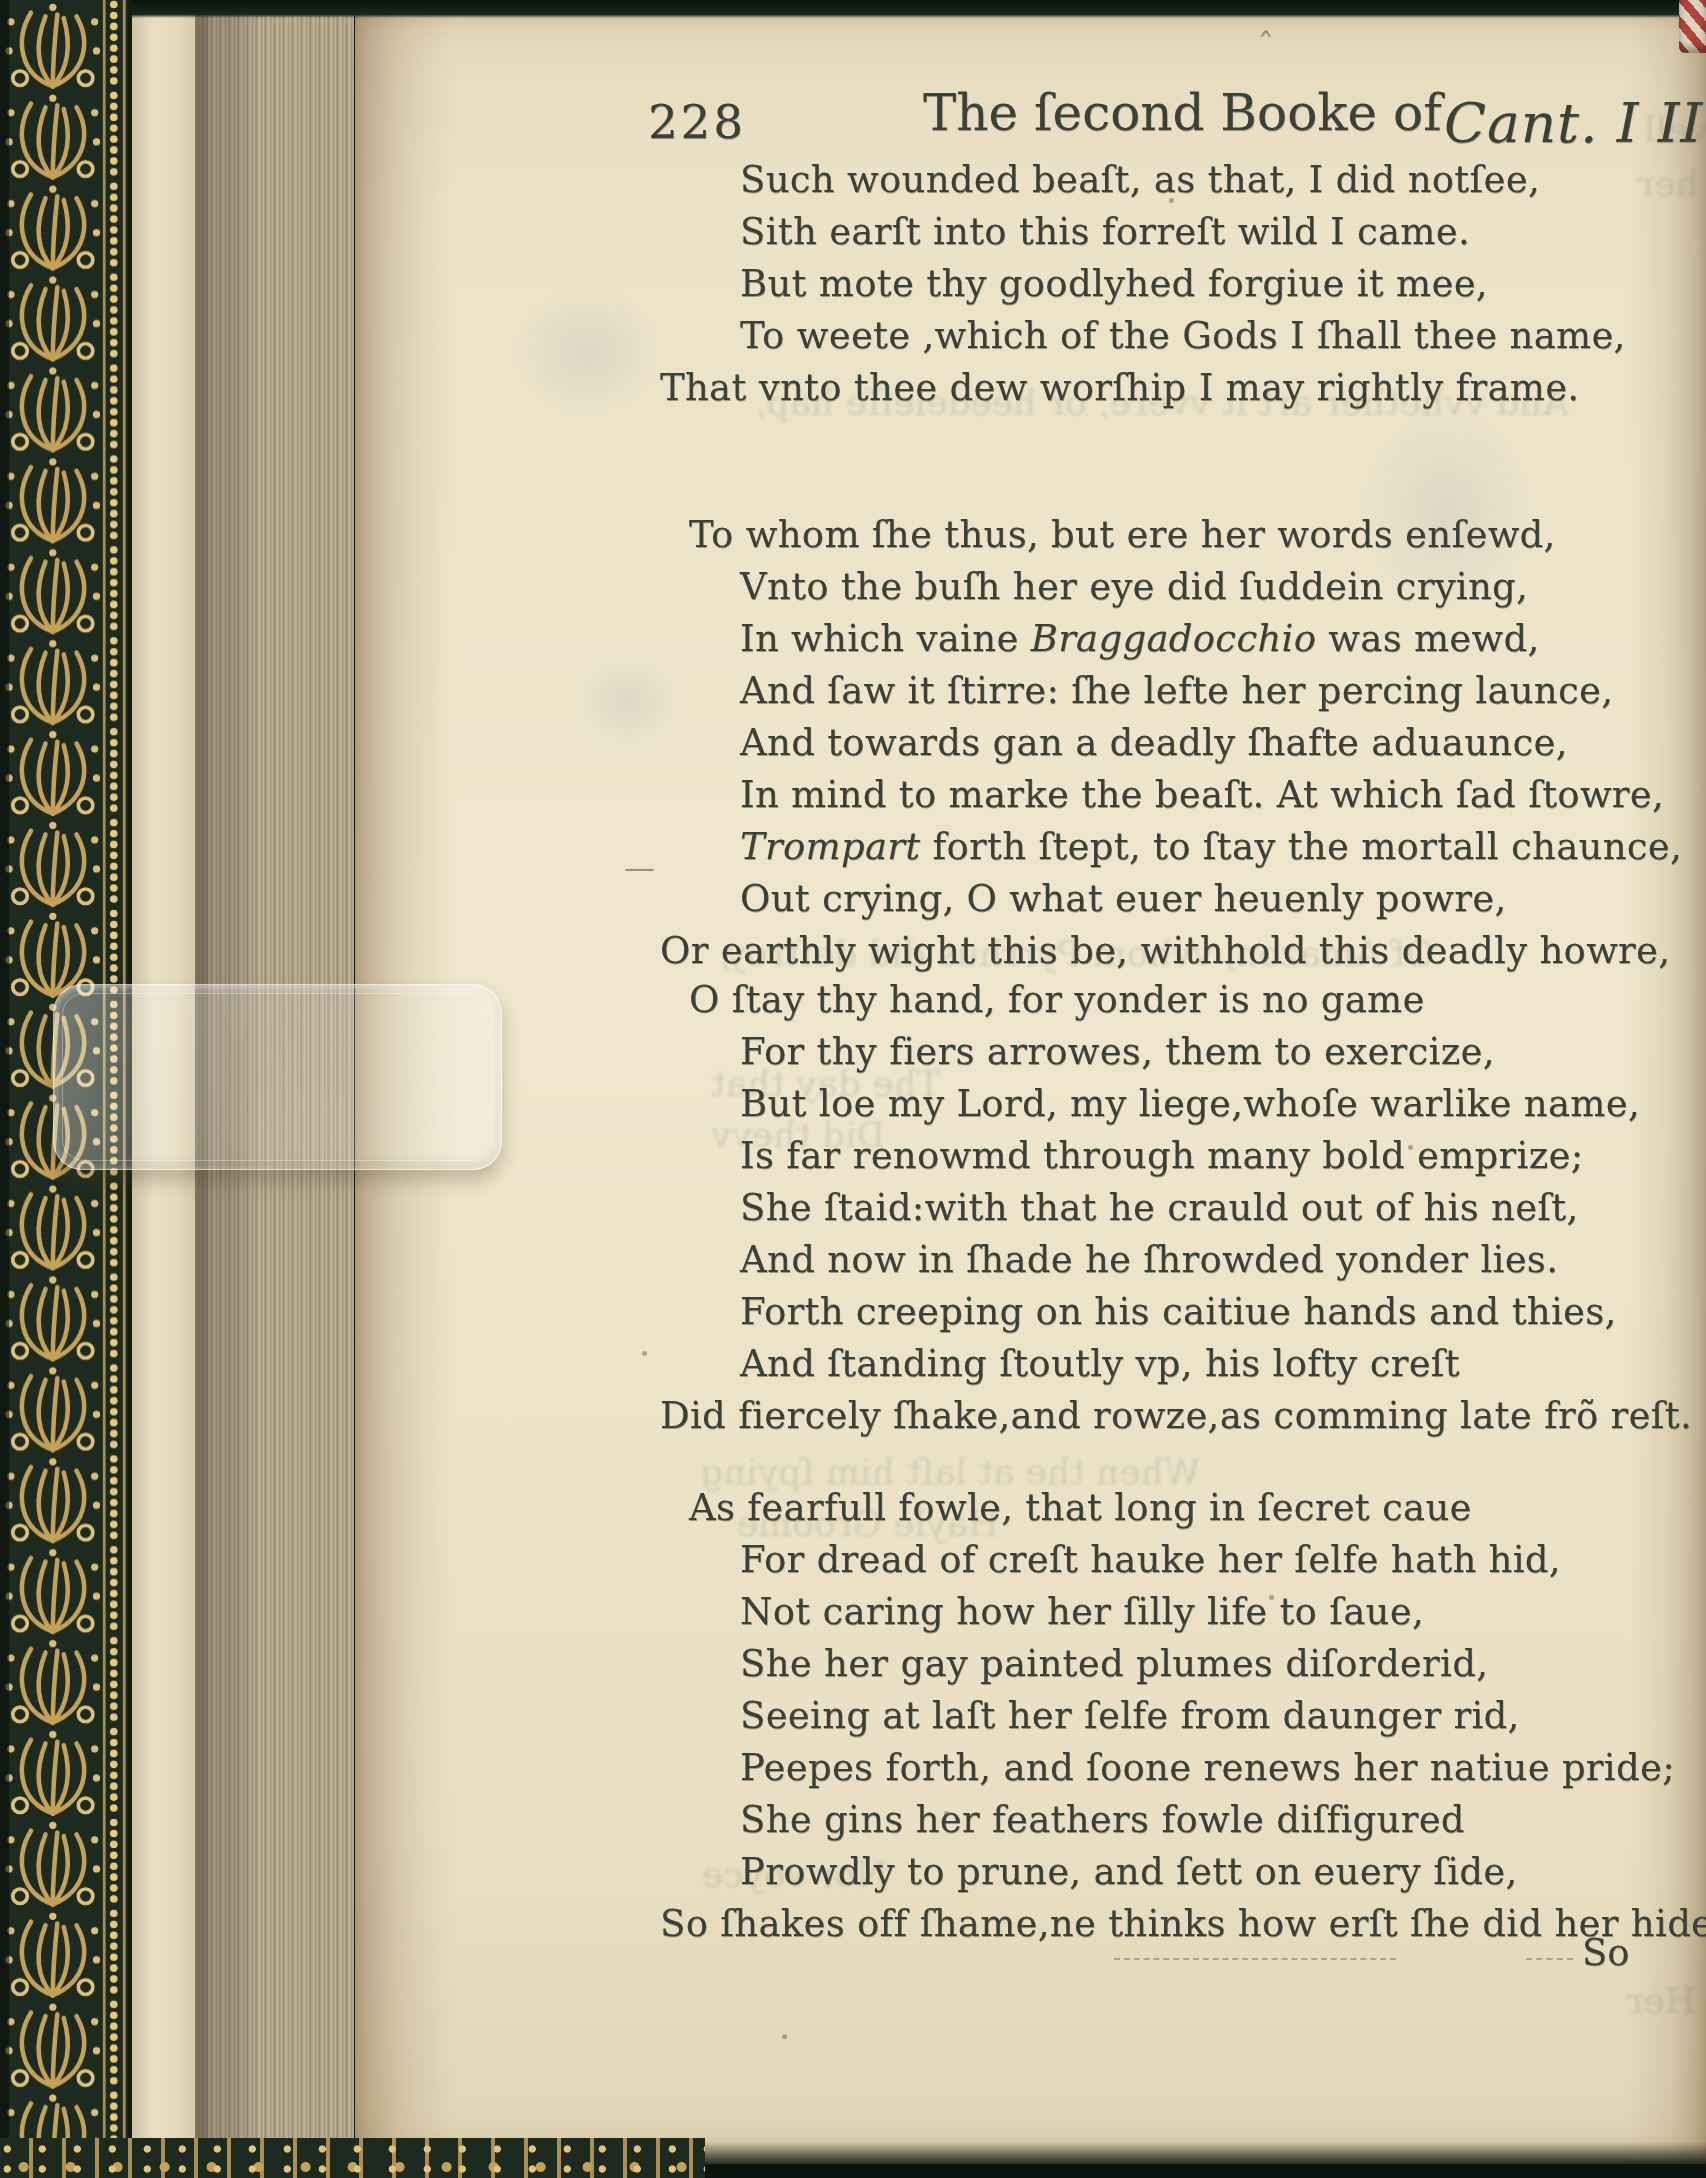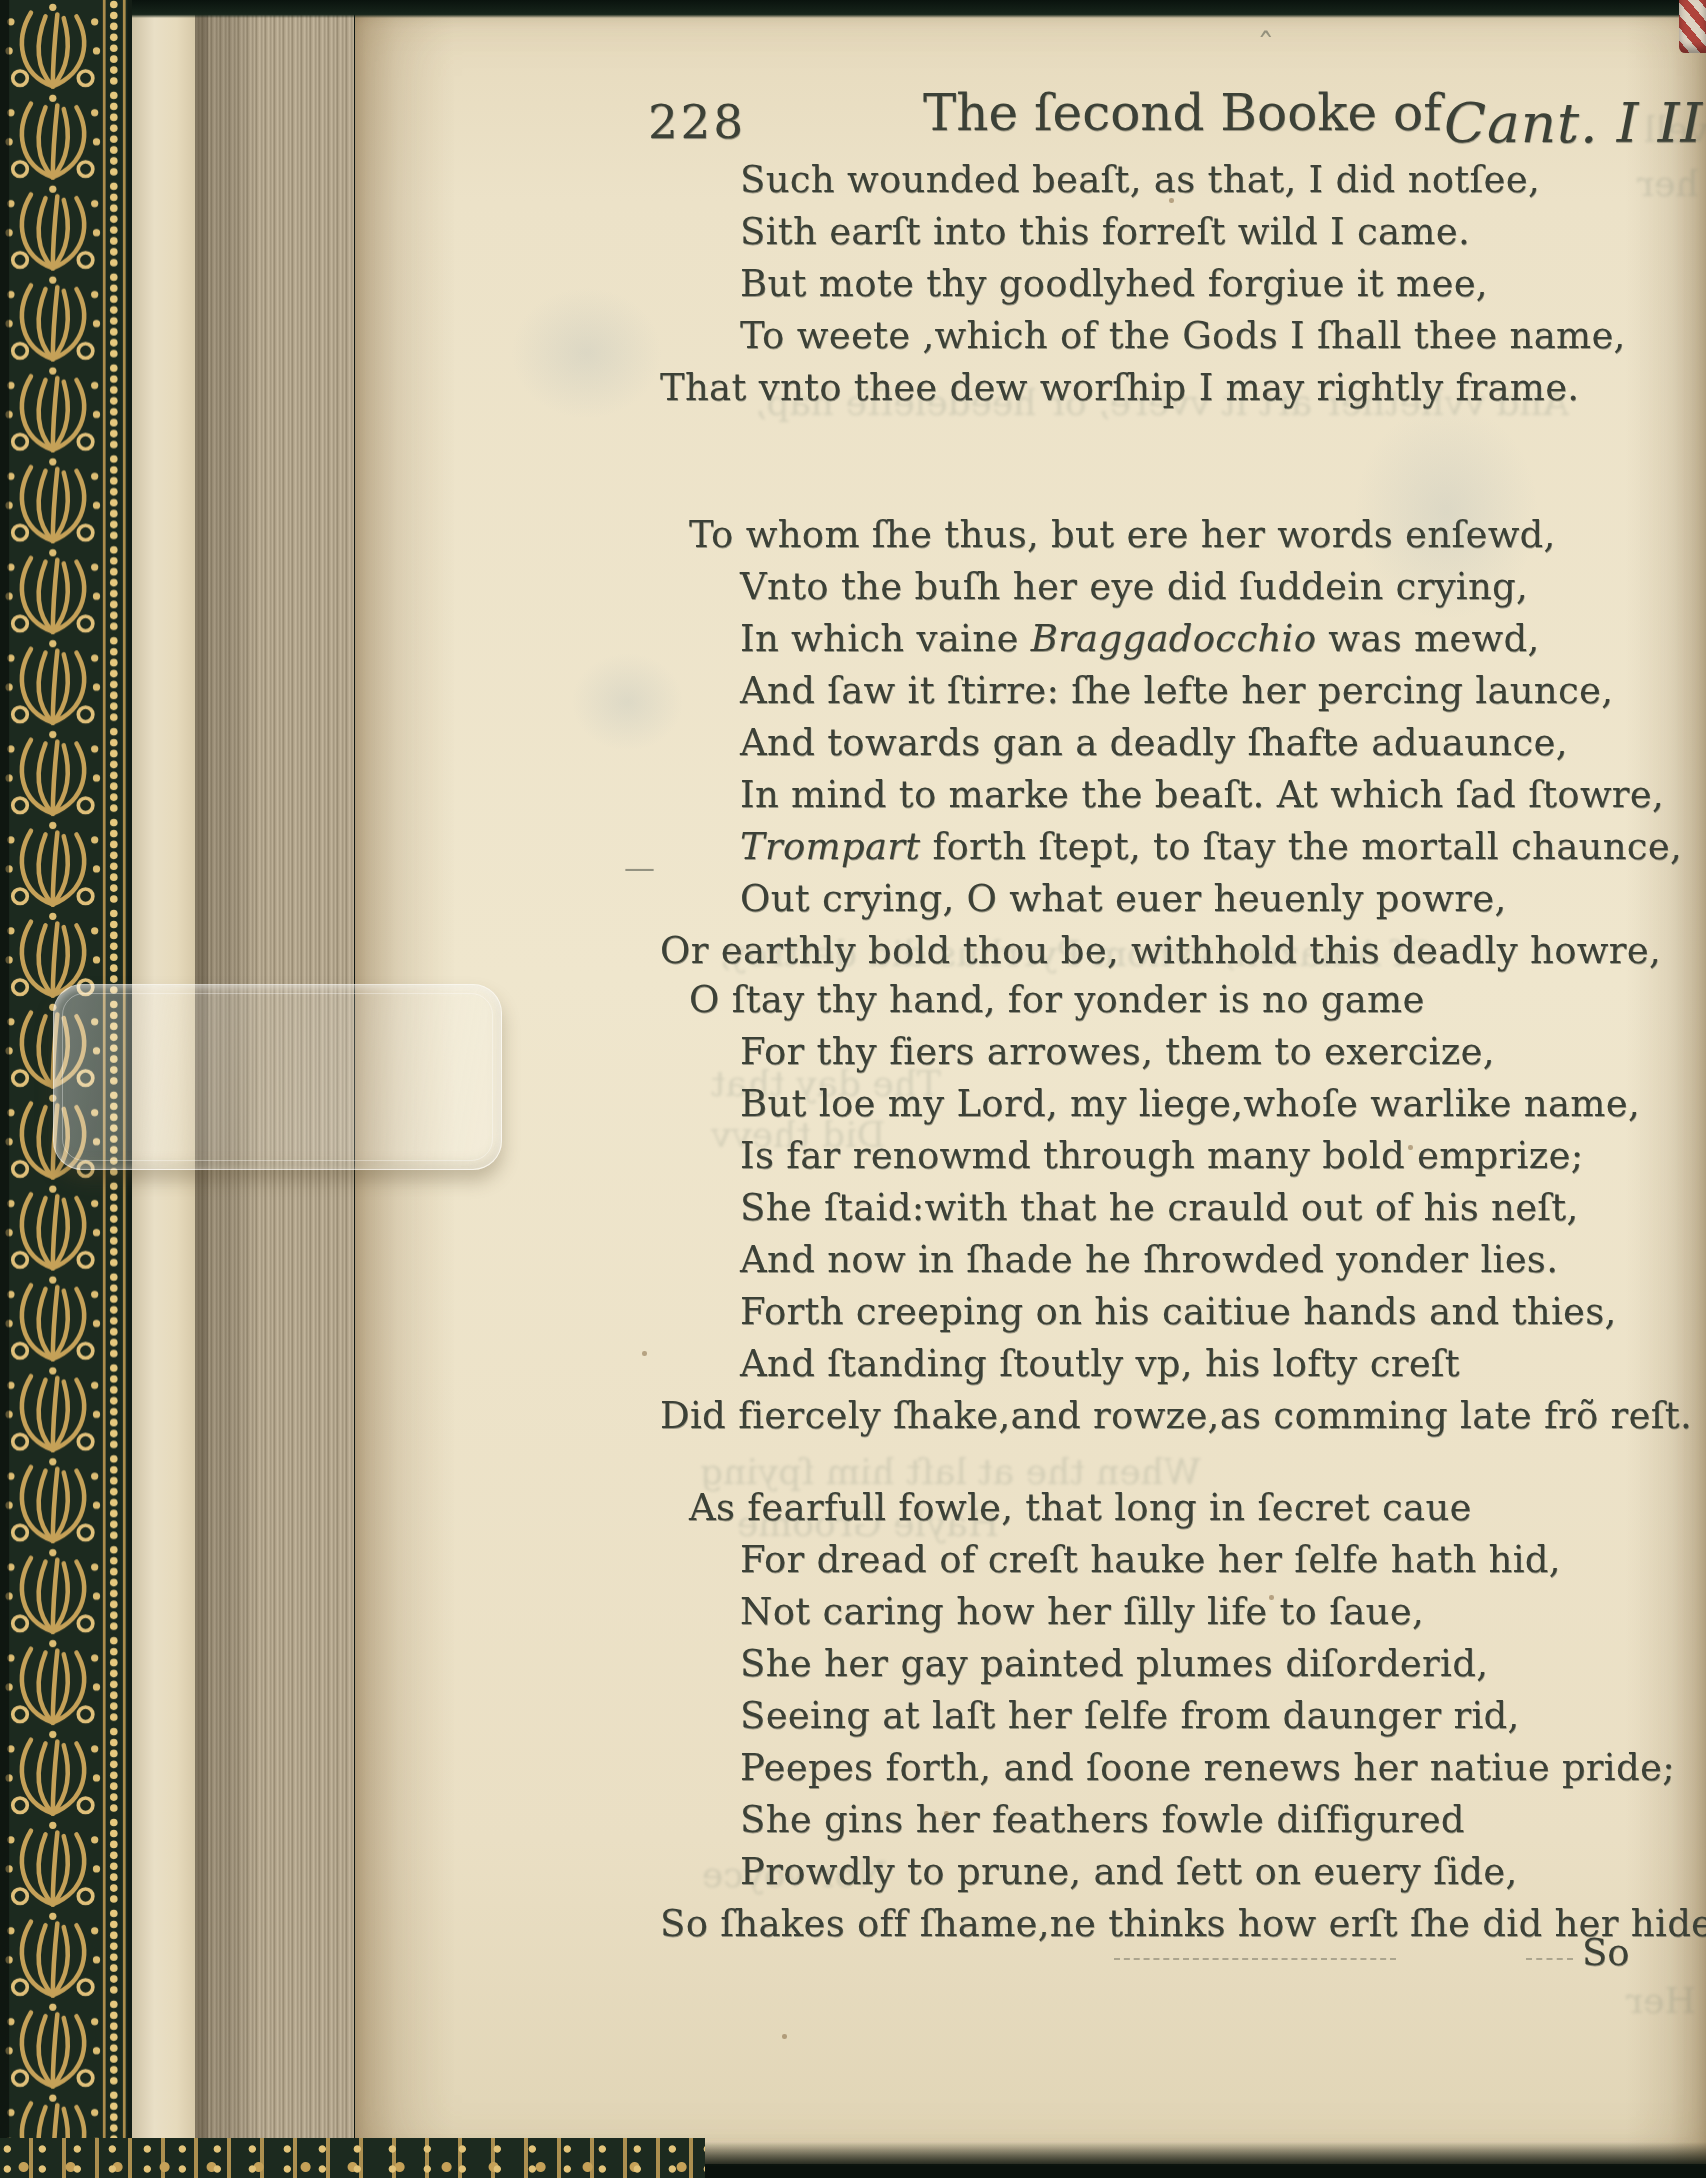--- a/index.html
+++ b/index.html
@@ -185,21 +185,21 @@
         </div>
         <div class="stanza" style="top: 459px; margin-top: 47px;">
           <div class="line ind0"><span>To whom ſhe thus, but ere her words enſewd,</span></div>
           <div class="line ind1"><span>Vnto the buſh her eye did ſuddein crying,</span></div>
           <div class="line ind1"><span>In which vaine </span><i>Braggadocchio</i><span> was mewd,</span></div>
           <div class="line ind1"><span>And ſaw it ſtirre: ſhe lefte her percing launce,</span></div>
           <div class="line ind1"><span>And towards gan a deadly ſhafte aduaunce,</span></div>
           <div class="line ind1"><span>In mind to marke the beaſt. At which ſad ſtowre,</span></div>
           <div class="line ind1"><i>Trompart</i><span> forth ſtept, to ſtay the mortall chaunce,</span></div>
           <div class="line ind1"><span>Out crying, O what euer heuenly powre,</span></div>
-          <div class="line ind2"><span>Or earthly bold thou be, withhold this deadly howre,</span></div>
+          <div class="line ind2"><span>Or earthly wight this be, withhold this deadly howre,</span></div>
         </div>
         <div class="stanza" style="top: 971px;">
           <div class="line ind0"><span>O ſtay thy hand, for yonder is no game</span></div>
           <div class="line ind1"><span>For thy fiers arrowes, them to exercize,</span></div>
           <div class="line ind1"><span>But loe my Lord, my liege,whoſe warlike name,</span></div>
           <div class="line ind1"><span>Is far renowmd through many bold emprize;</span></div>
           <div class="line ind1"><span>She ſtaid:with that he crauld out of his neſt,</span></div>
           <div class="line ind1"><span>And now in ſhade he ſhrowded yonder lies.</span></div>
           <div class="line ind1"><span>Forth creeping on his caitiue hands and thies,</span></div>
           <div class="line ind1"><span>And ſtanding ſtoutly vp, his lofty creſt</span></div>

